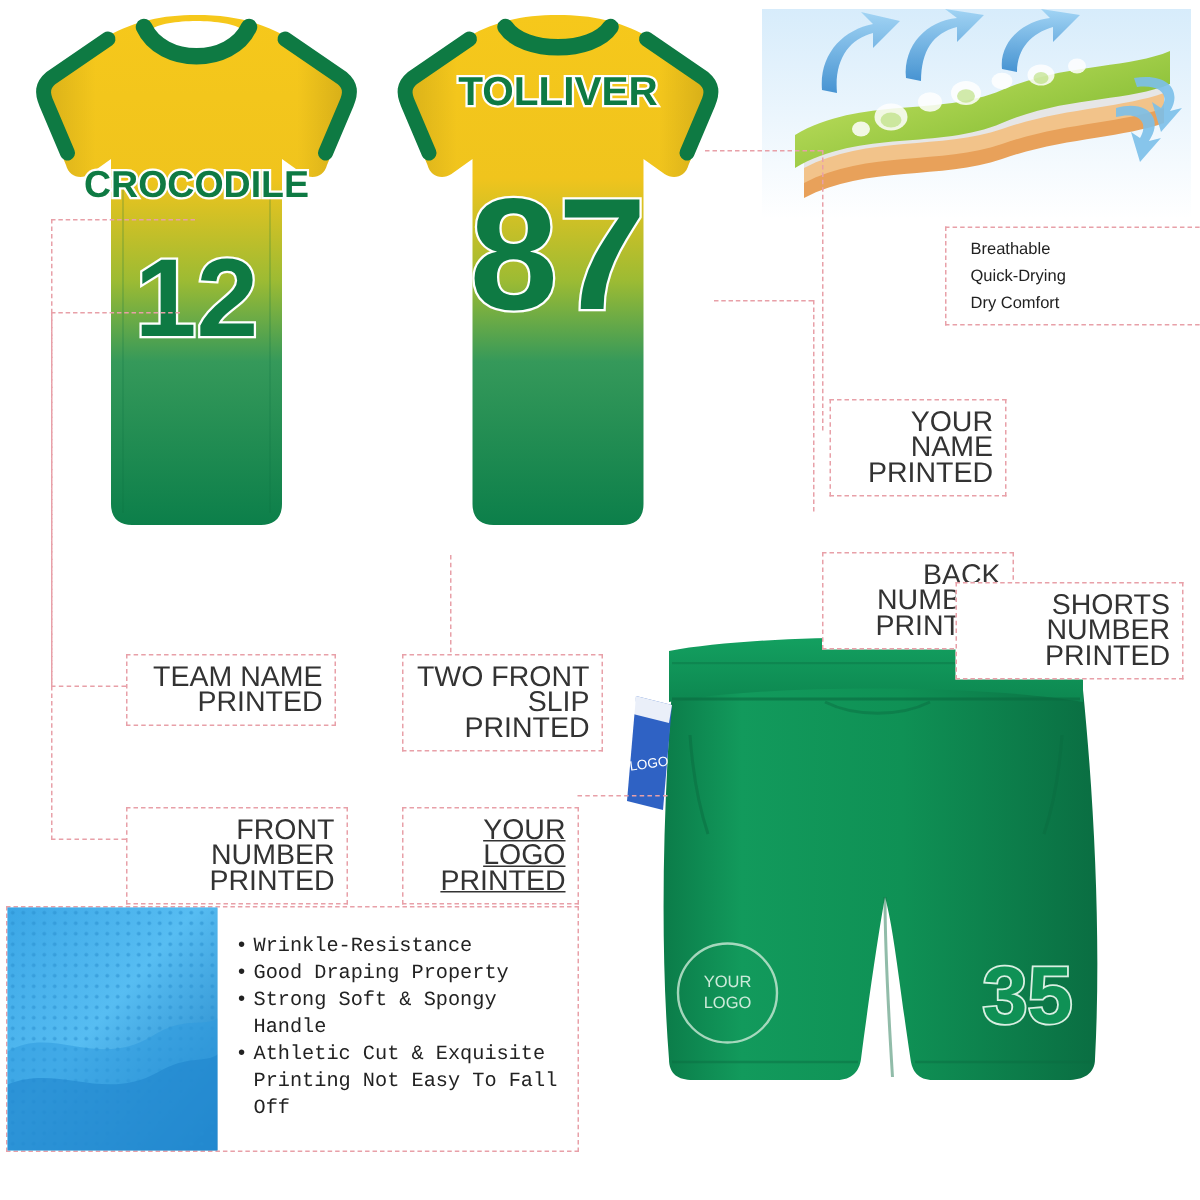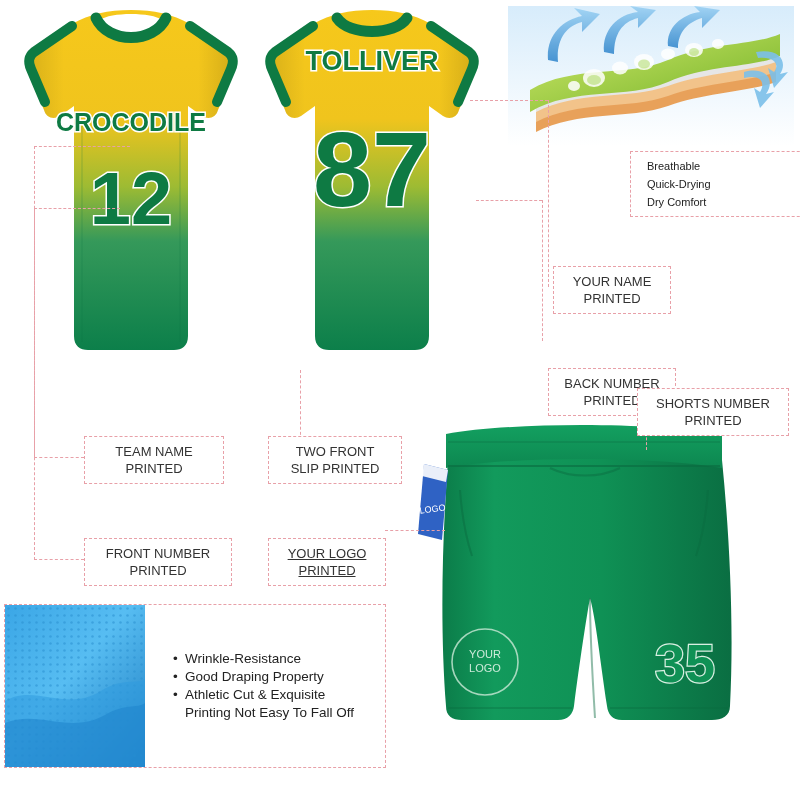--- a/index.html
+++ b/index.html
@@ -15,25 +15,25 @@
     overflow: hidden;
     background: #ffffff;
   }
 
   
   .callout {
     position: absolute;
     border: 1px dashed #e8a0a8;
     background: #ffffff;
     color: #333333;
-    font-size: 13px;
+    font-size: 19px;
     line-height: 17px;
     padding: 6px 8px;
     white-space: pre-line;
-    text-align: center;
+    text-align: right;
   }
 
   
   .dline {
     position: absolute;
     border-top: 1px dashed #e8a0a8;
     height: 0;
   }
   .dline.v {
     border-top: none;
@@ -97,21 +97,21 @@
     justify-content: space-around;
   }
   .featurelist li {
     list-style: none;
     font-size: 13.5px;
     color: #222;
     line-height: 18px;
     position: relative;
     padding-left: 12px;
   }
-  .featurelist ul { margin:16px; padding:0; }
+  .featurelist ul { margin:0; padding:0;font-family:Liberation Mono, monospace; }
   .featurelist li::before {
     content: "•";
     position: absolute;
     left: 0; top: 0;
     color: #222;
   }
   .featurelist li.nodot { padding-left: 12px; }
   .featurelist li.nodot::before { content: ""; }
 
   
@@ -385,19 +385,20 @@
         <rect width="140" height="162" fill="url(#swg)"></rect>
         <rect width="140" height="162" fill="url(#mesh)"></rect>
         <path d="M0,96 C30,78 60,108 96,86 C118,72 130,80 140,74 L140,162 L0,162 Z" fill="#2f9ade" opacity="0.55"></path>
         <path d="M0,118 C34,104 64,130 100,110 C120,98 132,104 140,98 L140,162 L0,162 Z" fill="#1f86cd" opacity="0.6"></path>
       </svg>
     </div>
     <div class="featurelist">
       <ul>
         <li>Wrinkle-Resistance</li>
         <li>Good Draping Property</li>
+        <li>Strong Soft &amp; Spongy Handle</li>
         <li>Athletic Cut &amp; Exquisite</li>
         <li class="nodot">Printing Not Easy To Fall Off</li>
       </ul>
     </div>
   </div>
 
 </div>
 
 </body></html>

